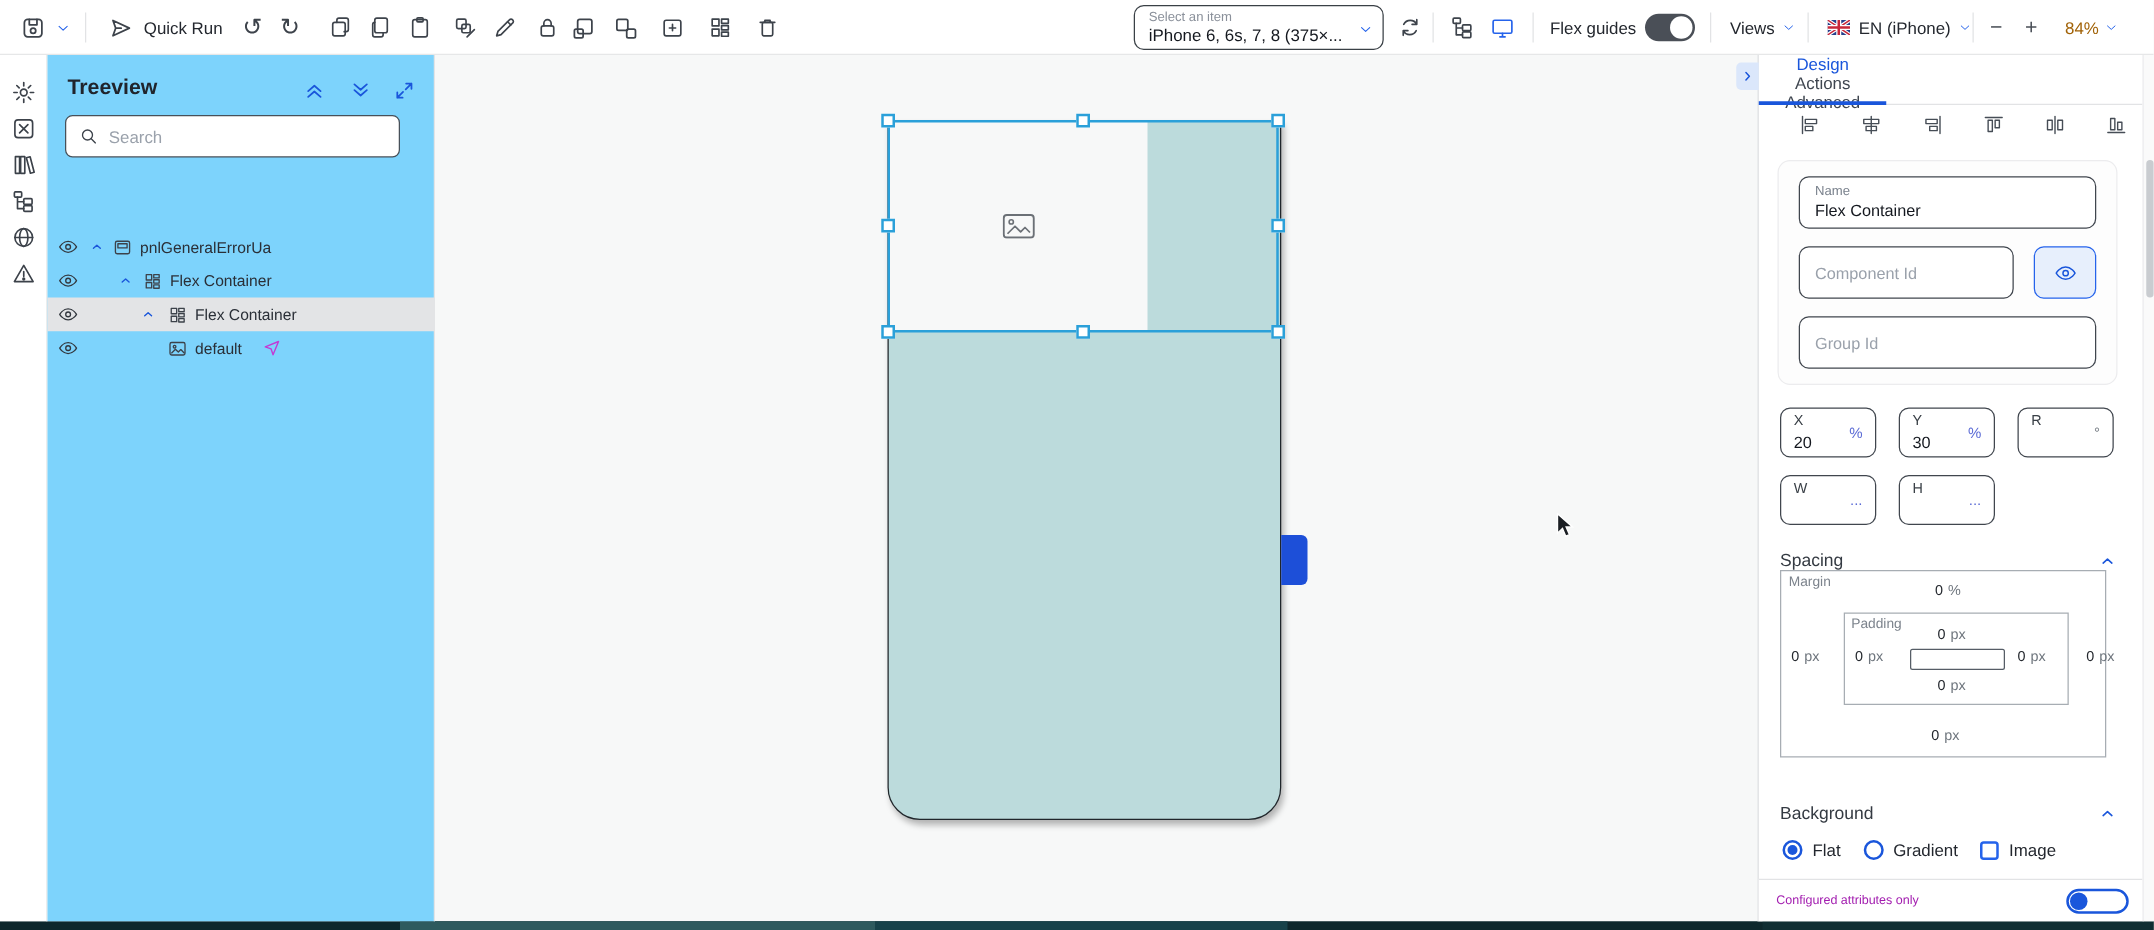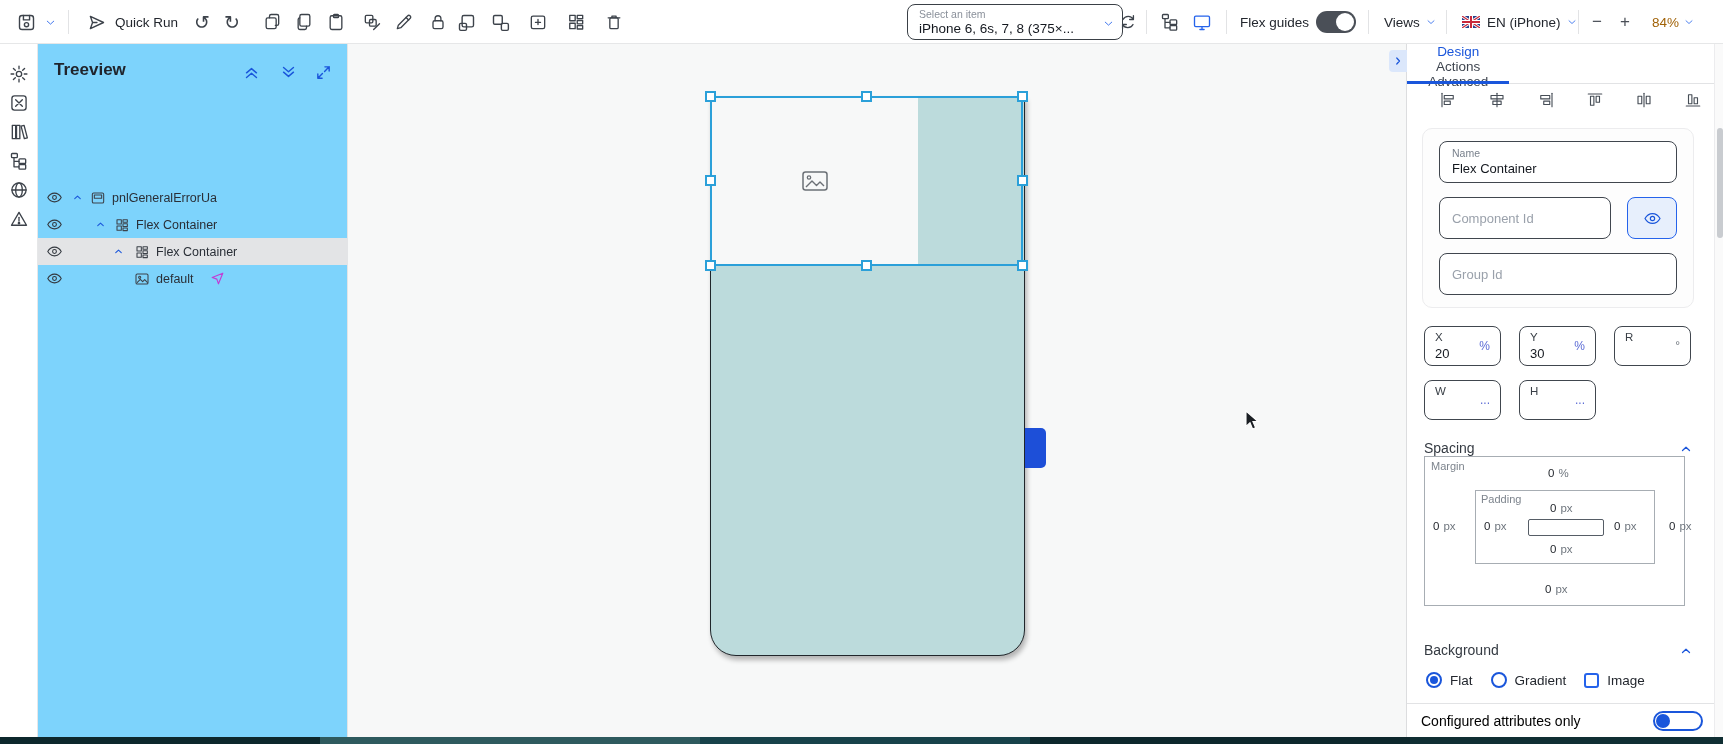--- a/index.html
+++ b/index.html
@@ -10,21 +10,21 @@
   
   .abs { position:absolute; }
   .ic { stroke:currentColor; fill:none; stroke-width:1.6; stroke-linecap:round; stroke-linejoin:round; display:block; }
   .sep { width:1px; height:24px; background:#e2e3e5; position:absolute; top:10px; }
 
   
   #toolbar { position:absolute; left:0; top:0; width:1723px; height:44px; background:#fff; border-bottom:1px solid #e6e7e8; z-index:5; }
   .tbi { position:absolute; top:0; height:44px; display:flex; align-items:center; color:#3d434b; cursor:pointer; }
   .tbtxt { font-size:13.5px; color:#23272e; }
   .uglyph { font-size:19px; color:#3d434b; line-height:1; }
-  #select-item { position:absolute; left:907px; top:4px; width:216px; height:36px; border:1.3px solid #3a4046; border-radius:8px; background:#fff; }
+  #select-item { position:absolute; left:907px; top:4px; width:200px; height:36px; border:1.3px solid #3a4046; border-radius:8px; background:#fff; }
   #select-item .lbl { position:absolute; left:11px; top:3px; font-size:10.5px; color:#8a909a; }
   #select-item .val { position:absolute; left:11px; top:16px; font-size:13.5px; color:#14181f; white-space:nowrap; }
   #select-item .chv { position:absolute; right:7px; top:12px; color:#2563eb; }
   .toggle-dark { width:40px; height:22px; border-radius:11px; background:#4a4f57; position:relative; }
   .toggle-dark .knob { position:absolute; right:2px; top:2px; width:18px; height:18px; border-radius:50%; background:#fff; }
 
   
   #rail { position:absolute; left:0; top:44px; width:38px; height:693px; background:#fff; border-right:1px solid #e6e7e8; z-index:4; }
   .rail-ic { position:absolute; left:9px; width:20px; height:20px; color:#3c424a; cursor:pointer; }
 
@@ -79,21 +79,21 @@
   #padding-box { position:absolute; left:50px; top:33px; width:180px; height:74px; border:1px solid #a7adb3; }
   .sp-lbl { position:absolute; font-size:11px; color:#7d848d; }
   .sp-val { position:absolute; font-size:11.5px; color:#25292f; white-space:nowrap; }
   .sp-val i { font-style:normal; color:#6f767e; margin-left:4px; }
   #pad-input { position:absolute; left:52px; top:28px; width:76px; height:17px; border:1px solid #565d66; border-radius:2px; background:#fff; outline:none; }
   .radio { width:16px; height:16px; border-radius:50%; border:2px solid #1a56db; position:relative; flex:0 0 auto; cursor:pointer; }
   .radio.sel::after { content:""; position:absolute; left:2px; top:2px; width:8px; height:8px; border-radius:50%; background:#1a56db; }
   .checkbox { width:15px; height:15px; border:2px solid #2563eb; border-radius:3px; background:#fff; flex:0 0 auto; cursor:pointer; }
   .bg-opt-label { font-size:13.5px; color:#23272e; margin:0 18px 0 8px; }
   #insp-footer { position:absolute; left:0; top:659px; width:307px; height:34px; border-top:1px solid #e2e3e5; background:#fff; display:flex; align-items:center; }
-  #insp-footer .ftxt { margin-left:14px; font-size:14px; color:#000000; }
+  #insp-footer .ftxt { margin-left:14px; font-size:10px; color:#a21caf; }
   #cfg-toggle { position:absolute; left:246px; top:7px; width:50px; height:20px; border:2px solid #1a56db; border-radius:10px; background:#fff; cursor:pointer; }
   #cfg-toggle .knob { position:absolute; left:1px; top:1px; width:14px; height:14px; border-radius:50%; background:#1a56db; }
   #scrollbar { position:absolute; left:307px; top:0; width:10px; height:693px; background:#fafafa; border-left:1px solid #ececee; }
   #scrollbar .thumb { position:absolute; left:2px; top:84px; width:6px; height:110px; border-radius:3px; background:#c9ccd0; }
 
   
   #strip { position:absolute; left:0; top:737px; width:1723px; height:7px; background:#0d272c; }
   #strip .s1 { position:absolute; left:320px; width:380px; height:7px; background:#2e5a5e; }
   #strip .s2 { position:absolute; left:700px; width:330px; height:7px; background:#17424a; }
   #strip .s3 { position:absolute; left:1410px; width:313px; height:7px; background:#102e33; }
@@ -462,20 +462,26 @@
         <svg class="ic" width="17" height="17" style="stroke-width:2">
           <use href="#sy-dbldn"></use>
         </svg>
       </div>
     <div class="tv-hic" style="left:277px">
         <svg class="ic" width="17" height="17" style="stroke-width:2">
           <use href="#sy-expand"></use>
         </svg>
       </div>
 
+    <div id="tv-search">
+      <svg class="ic">
+          <use href="#sy-search"></use>
+        </svg>
+      <input type="text" placeholder="Search" style="">
+    </div>
 
     <div class="trow" style="top:140px">
       <span class="teye">
           <svg class="ic" width="17" height="17" style="stroke-width:1.5">
             <use href="#sy-eye"></use>
           </svg>
         </span>
       <span class="tchev" style="left:34px">
           <svg class="ic" width="11" height="11" style="stroke-width:2.4">
             <use href="#sy-chevu"></use>

